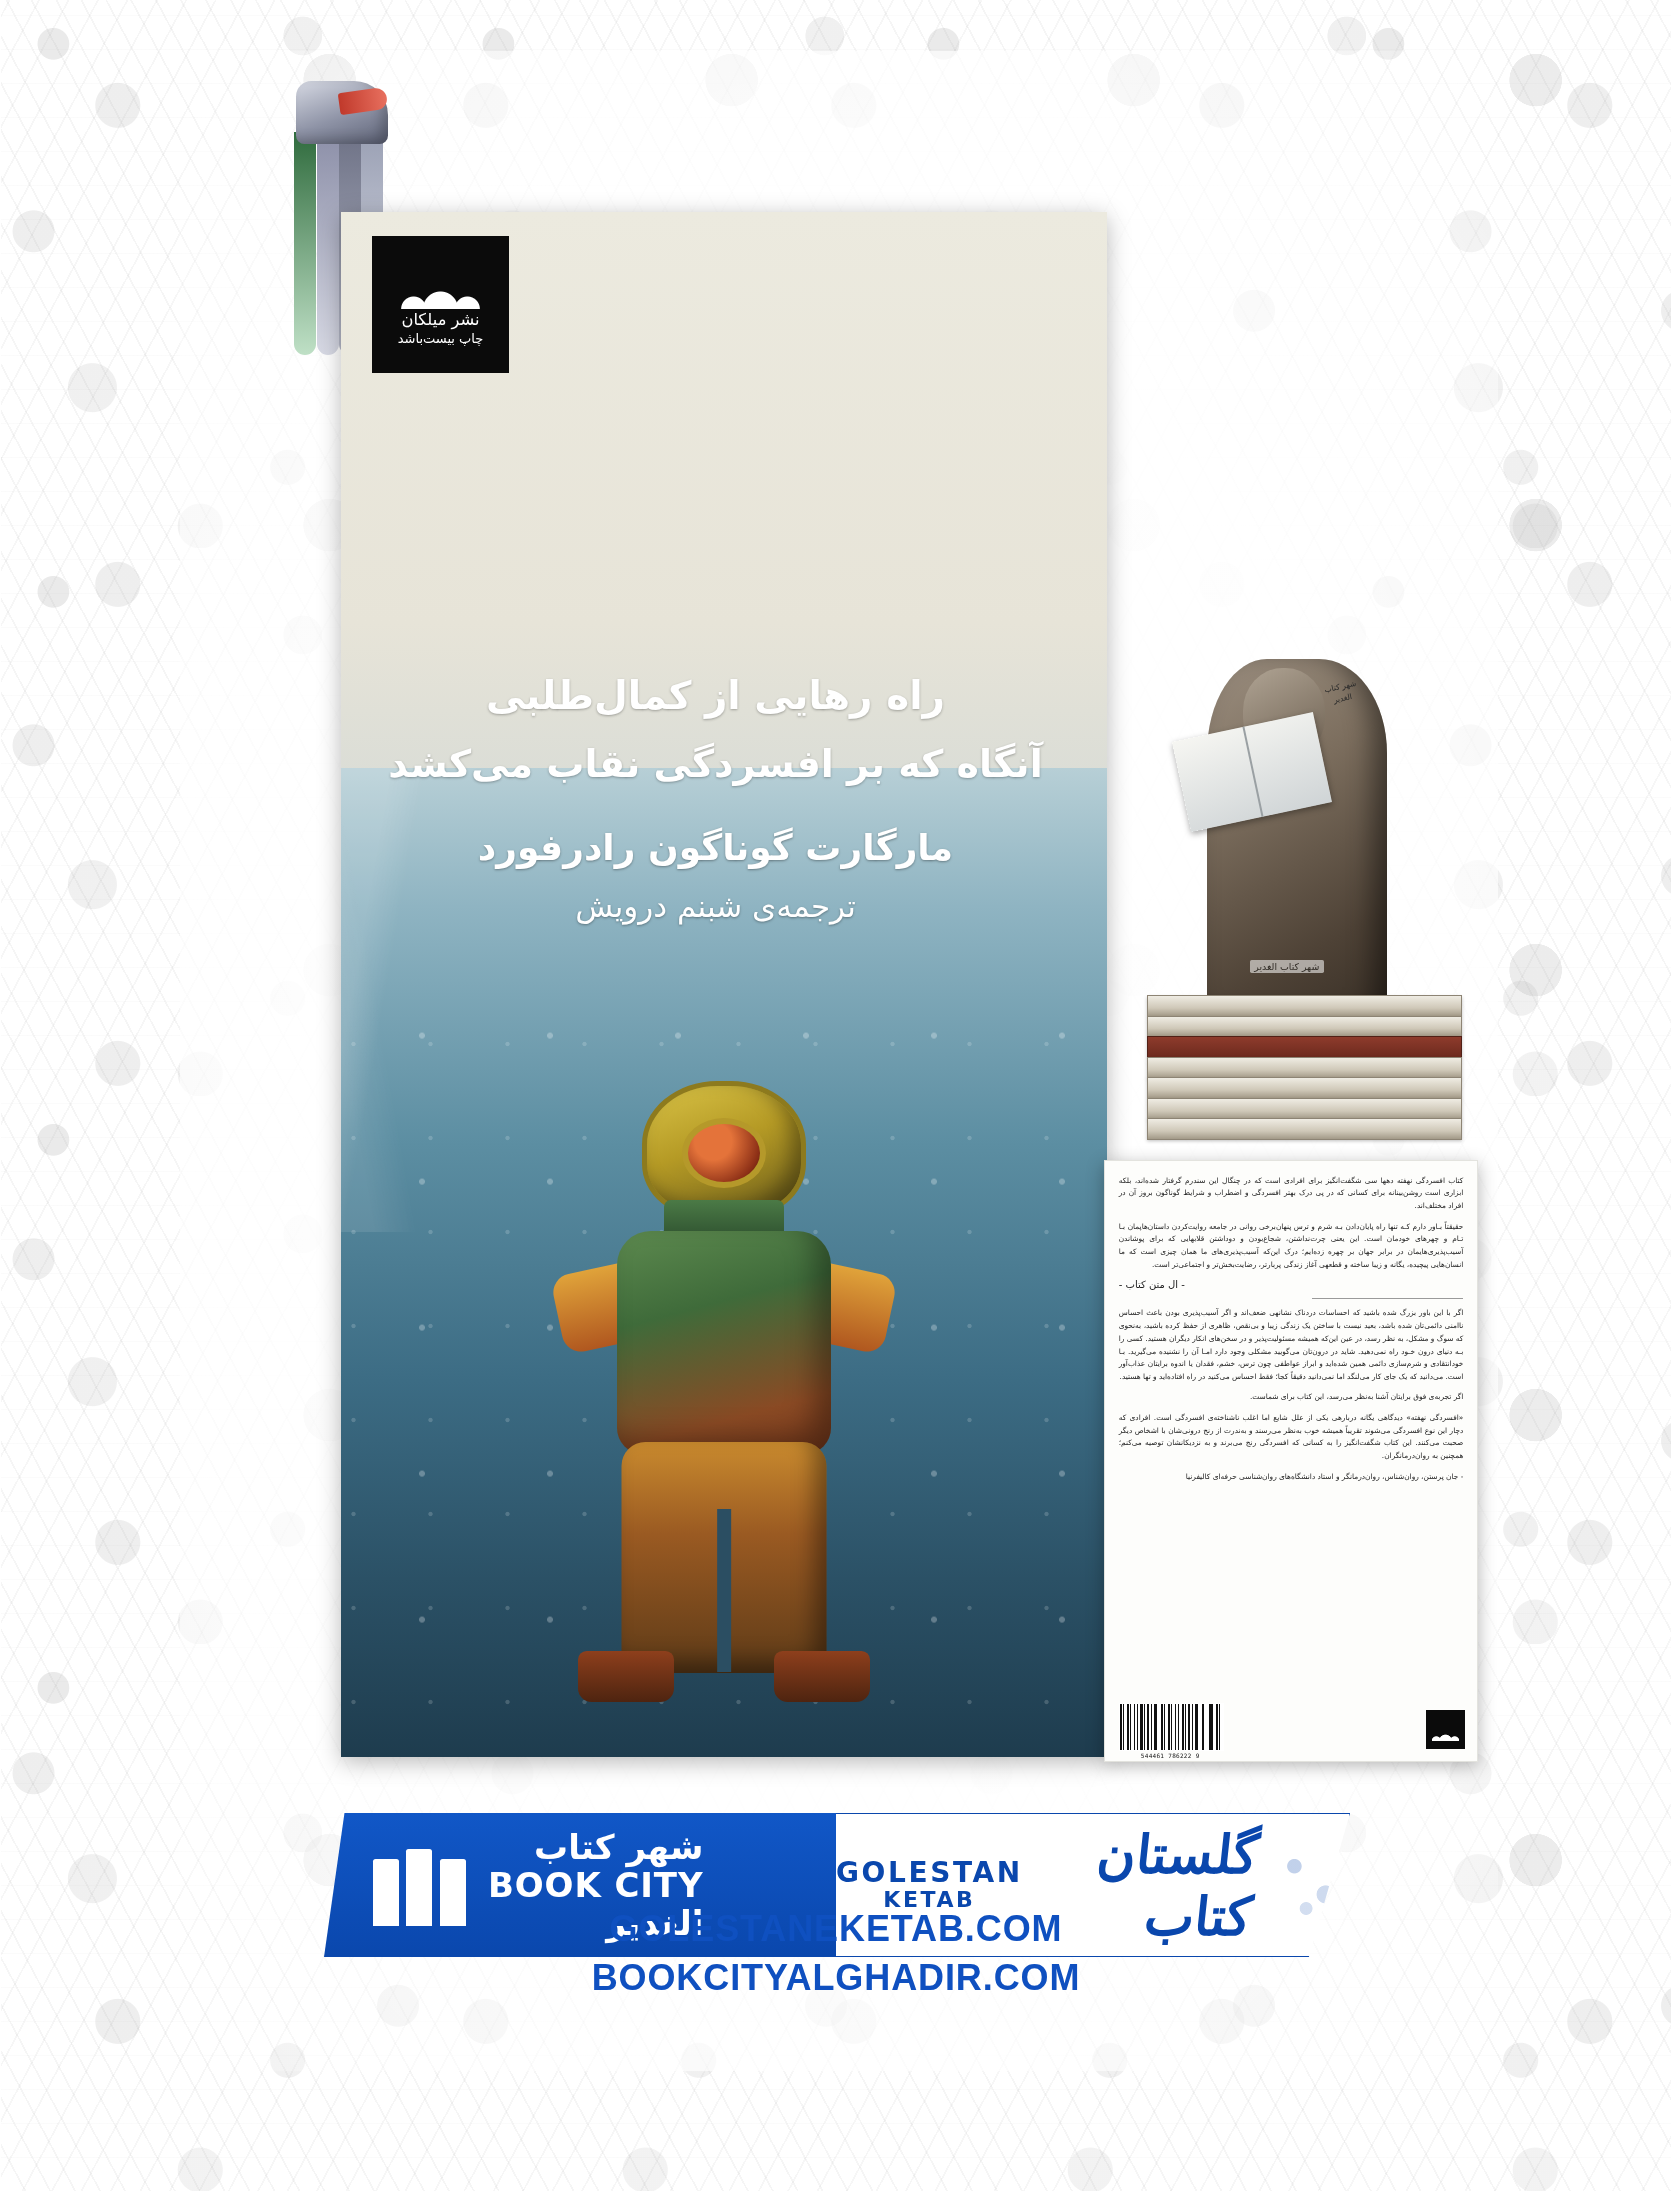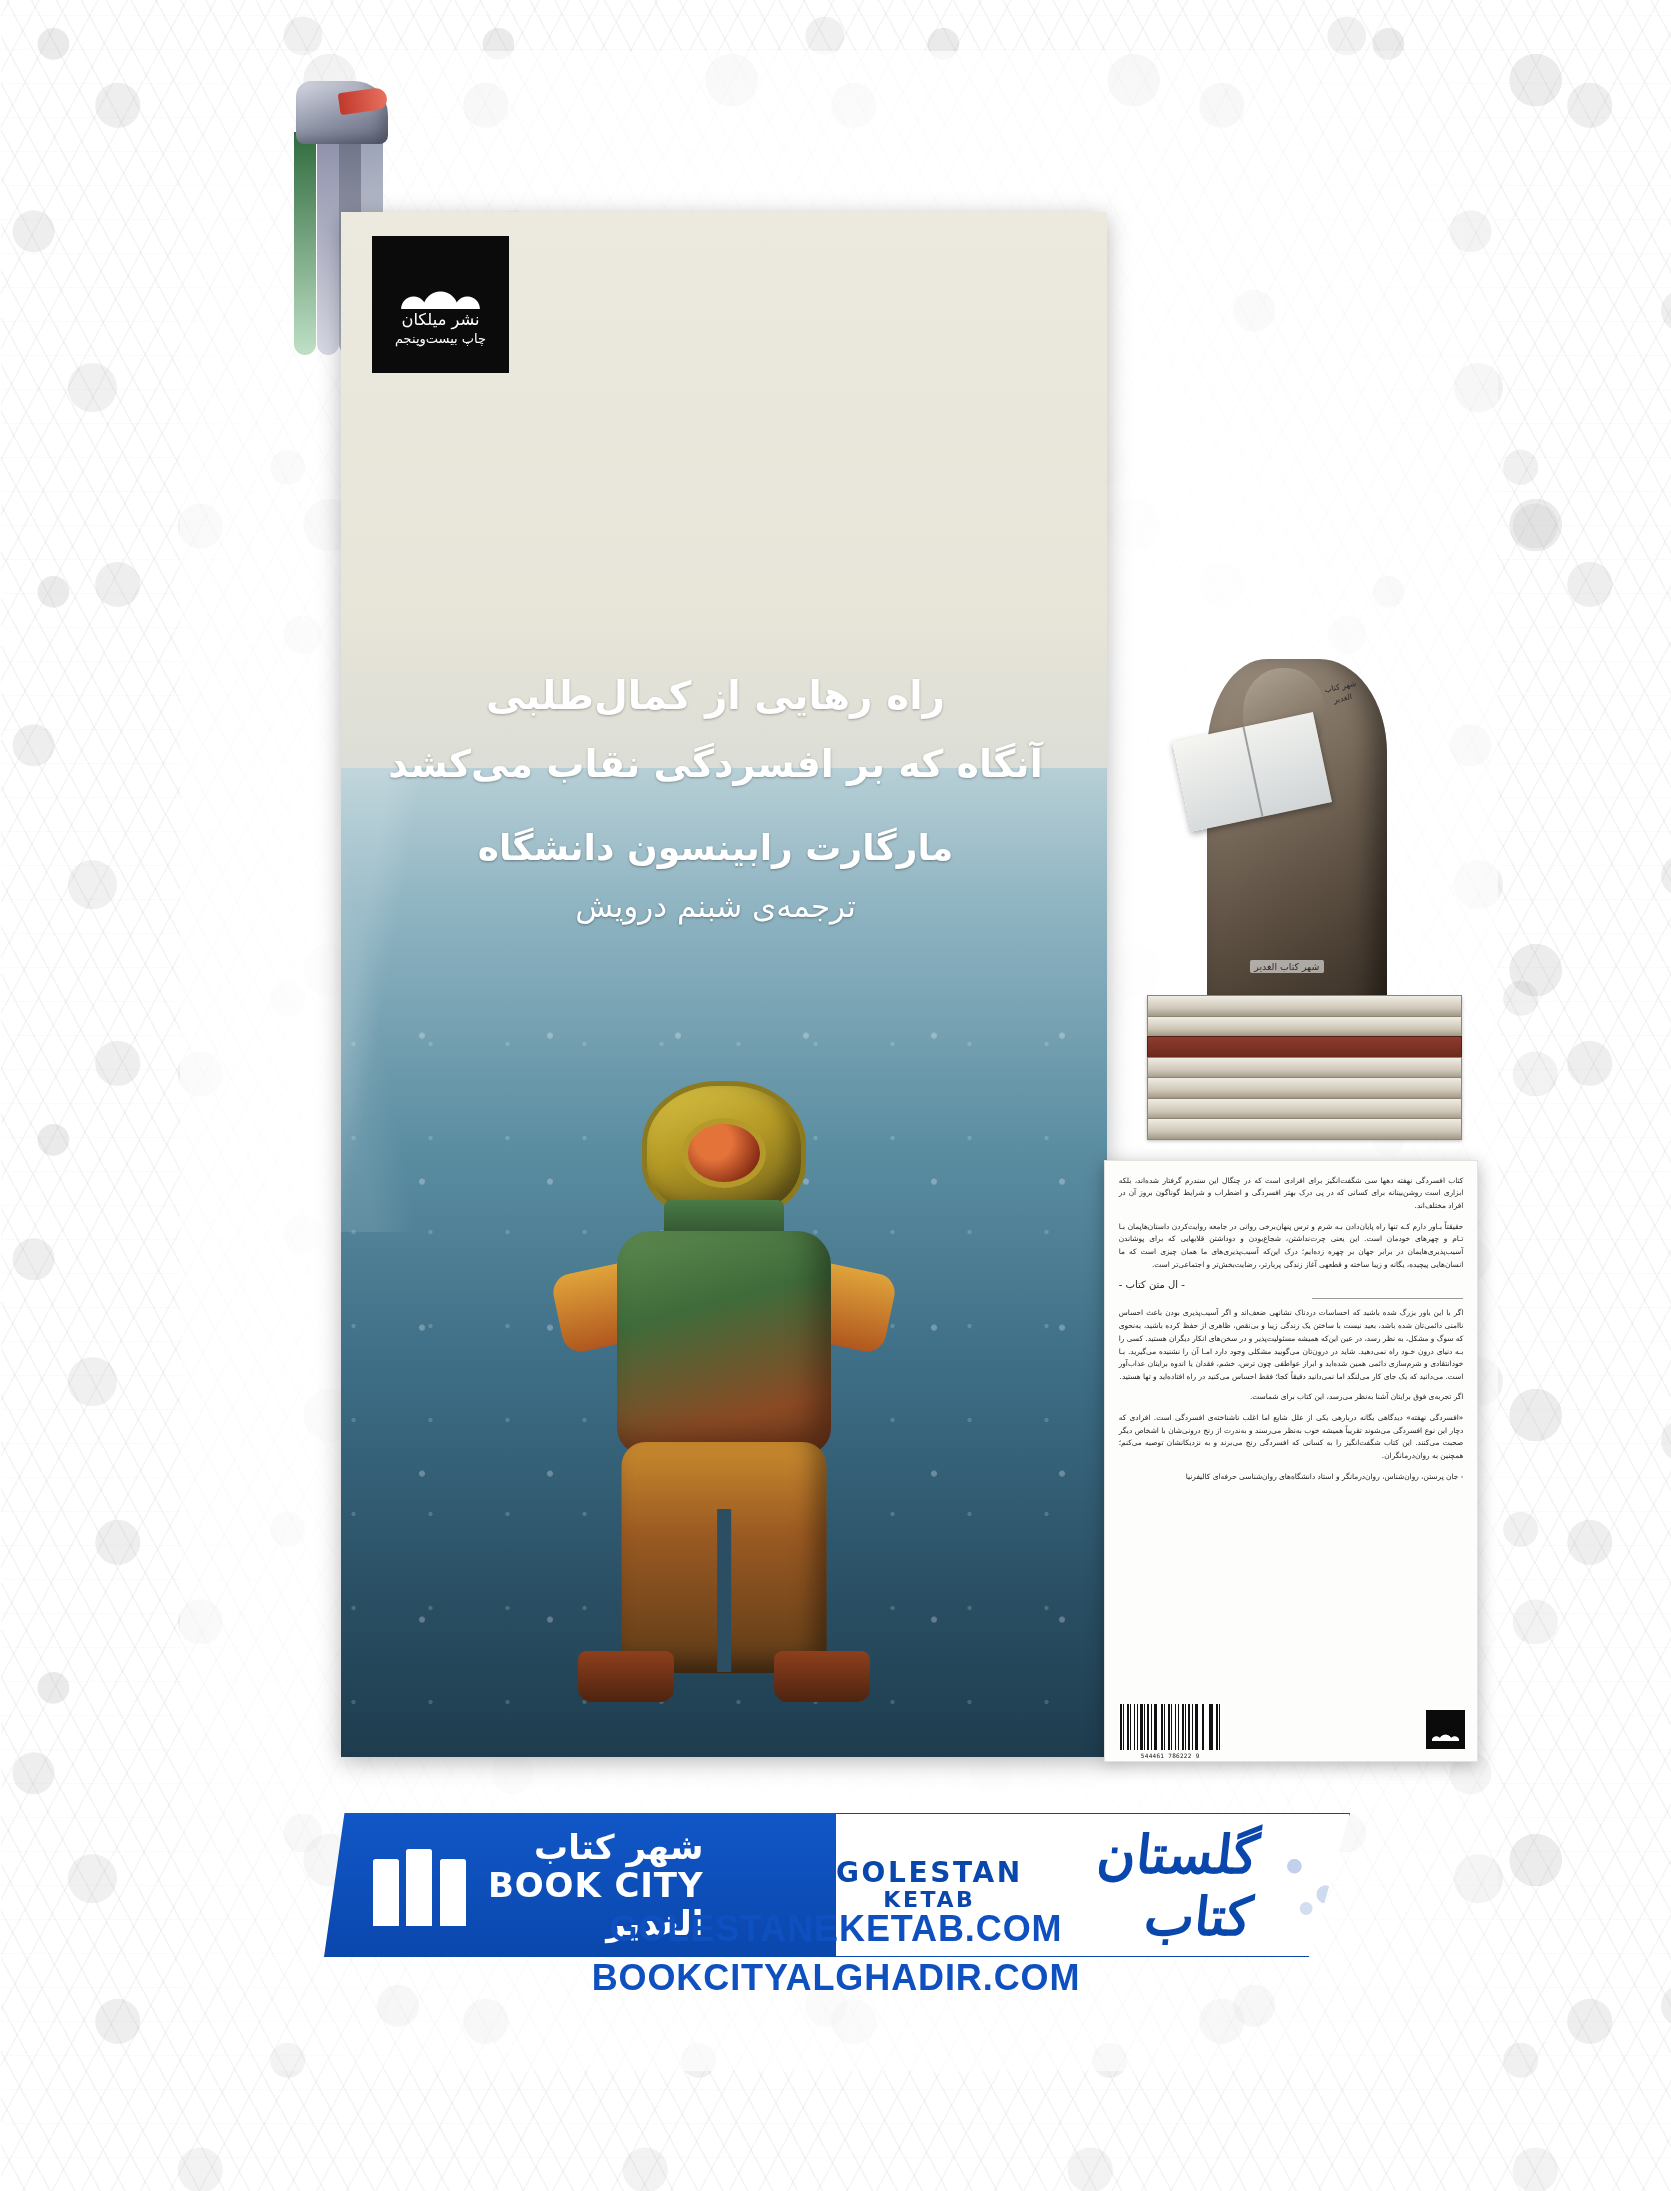--- a/index.html
+++ b/index.html
@@ -486,30 +486,30 @@
 
 <div class="front-cover">
   <div class="cover-top"></div>
   <div class="cover-water"></div>
   <div class="water-light"></div>
   <div class="bubbles"></div>
 
   <div class="pub-logo">
     <div class="pub-mark"></div>
     <div class="pub-name">نشر میلکان</div>
-    <div class="pub-edition">چاپ بیست‌وپنجم</div>
+    <div class="pub-edition">چاپ بیست‌باشد</div>
   </div>
 
 
   <div class="cover-sub">
     <span>راه رهایی از کمال‌طلبی</span>
     <span class="l2">آنگاه که بر افسردگی نقاب می‌کشد</span>
   </div>
 
-  <div class="cover-author">مارگارت رابینسون دانشگاه</div>
+  <div class="cover-author">مارگارت گوناگون رادرفورد</div>
   <div class="cover-translator">ترجمه‌ی شبنم درویش</div>
 
   <div class="diver">
     <div class="helmet"></div>
     <div class="visor"></div>
     <div class="neck"></div>
     <div class="arm-l"></div>
     <div class="arm-r"></div>
     <div class="suit"></div>
     <div class="legs"></div>

